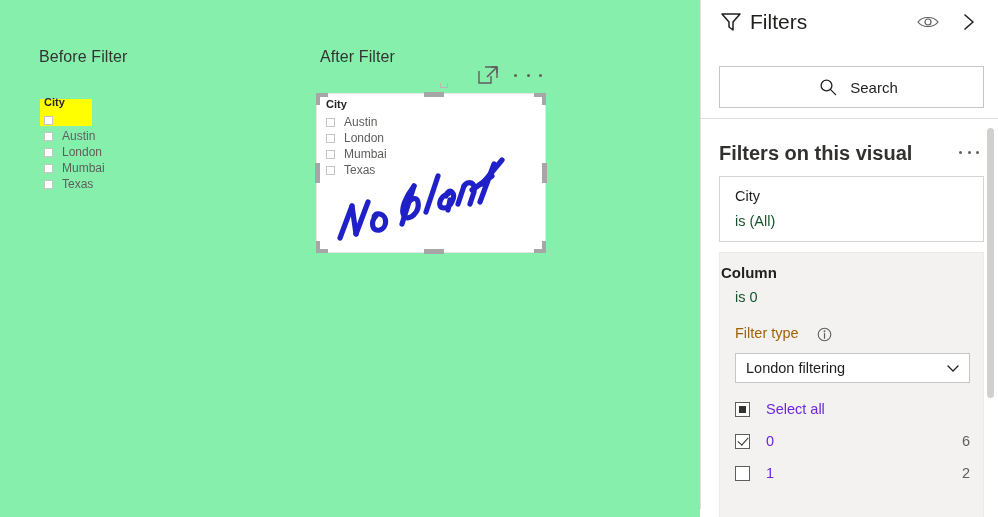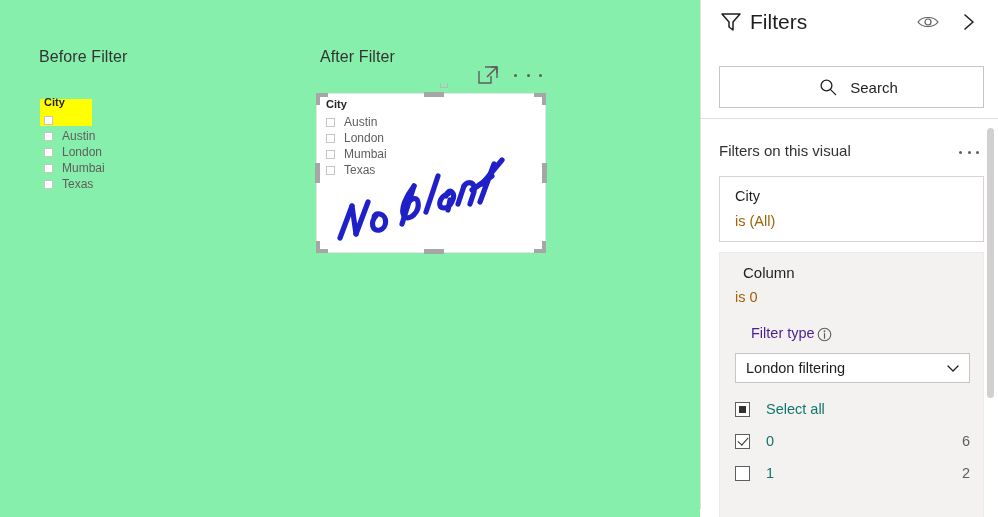--- a/index.html
+++ b/index.html
@@ -79,37 +79,37 @@
 
   #search-box{
     position:absolute;left:18px;top:66px;width:265px;height:42px;
     border:1px solid #c8c6c4;box-sizing:border-box;background:#fff;display:flex;align-items:center;justify-content:center;
   }
   #search-icon{margin-left:14px;width:18px;height:18px;flex:0 0 auto;}
   #search-placeholder{margin-left:13px;font-size:15px;color:#201f1e;}
 
   #pane-divider{position:absolute;left:0;top:118px;width:100%;height:1px;background:#e1dfdd;}
 
-  #visual-filters-label{position:absolute;left:18px;top:142px;font-size:15px;color:#323130;}
+  #visual-filters-label{position:absolute;left:18px;top:142px;font-size:20px;color:#323130;font-weight:bold;}
   #visual-filters-more{position:absolute;left:258px;top:146px;width:20px;height:12px;
     display:flex;align-items:center;justify-content:space-between;cursor:pointer;}
   #visual-filters-more i{display:block;width:3px;height:3px;border-radius:50%;background:#605e5c;}
 
   .filter-card{position:absolute;left:18px;width:265px;box-sizing:border-box;}
   #card-city{top:176px;height:66px;border:1px solid #d6d4d2;background:#fff;}
   .card-field{font-size:14.5px;color:#201f1e;}
-  .card-cond{font-size:14.5px;color:#a16207;}
+  .card-cond{font-size:14.5px;color:#14532d;}
   #card-city .card-field{position:absolute;left:15px;top:11px;}
   #card-city .card-cond{position:absolute;left:15px;top:36px;}
 
   #card-column{top:252px;height:265px;background:#f3f2f1;border:1px solid #ecebe9;border-bottom:none;}
-  #card-column .card-field{position:absolute;left:23px;top:11px;font-weight:400;font-size:15px;}
+  #card-column .card-field{position:absolute;left:1px;top:11px;font-weight:700;font-size:15px;}
   #card-column .card-cond{position:absolute;left:15px;top:36px;}
 
-  #filter-type-label{position:absolute;left:15px;top:72px;font-size:14.5px;color:#4c1d95;margin-left:16px;}
+  #filter-type-label{position:absolute;left:15px;top:72px;font-size:14.5px;color:#a16207;}
   #info-icon{position:absolute;left:97px;top:74px;width:15px;height:15px;cursor:pointer;}
 
   #filter-type-select{
     position:absolute;left:15px;top:100px;width:235px;height:30px;background:#fff;
     border:1px solid #c8c6c4;box-sizing:border-box;display:flex;align-items:center;
     justify-content:space-between;cursor:pointer;
   }
   #filter-type-value{margin-left:10px;font-size:14.5px;color:#201f1e;}
   #chevron-down-icon{margin-right:9px;width:14px;height:14px;}
 
@@ -117,21 +117,21 @@
   #opt-selectall{top:145px;}
   #opt-0{top:177px;}
   #opt-1{top:209px;}
   .opt-box{width:15px;height:15px;border:1px solid #605e5c;background:#fff;box-sizing:border-box;
     flex:0 0 auto;position:relative;}
   .opt-box.partial::after{content:"";position:absolute;left:3px;top:3px;width:7px;height:7px;background:#323130;}
   .opt-box.checked::after{
     content:"";position:absolute;left:4px;top:0px;width:5px;height:9px;
     border:solid #323130;border-width:0 1.6px 1.6px 0;transform:rotate(42deg);
   }
-  .opt-label{margin-left:16px;font-size:14.5px;color:#0f766e;}
+  .opt-label{margin-left:16px;font-size:14.5px;color:#6d28d9;}
   .opt-count{position:absolute;right:0;font-size:14.5px;color:#605e5c;}
 
   #pane-scrollbar{position:absolute;right:4px;top:128px;width:7px;height:270px;
     background:#d2d0ce;border-radius:4px;cursor:pointer;}
 </style>
 </head>
 <body>
 
 <div class="canvas">
 

